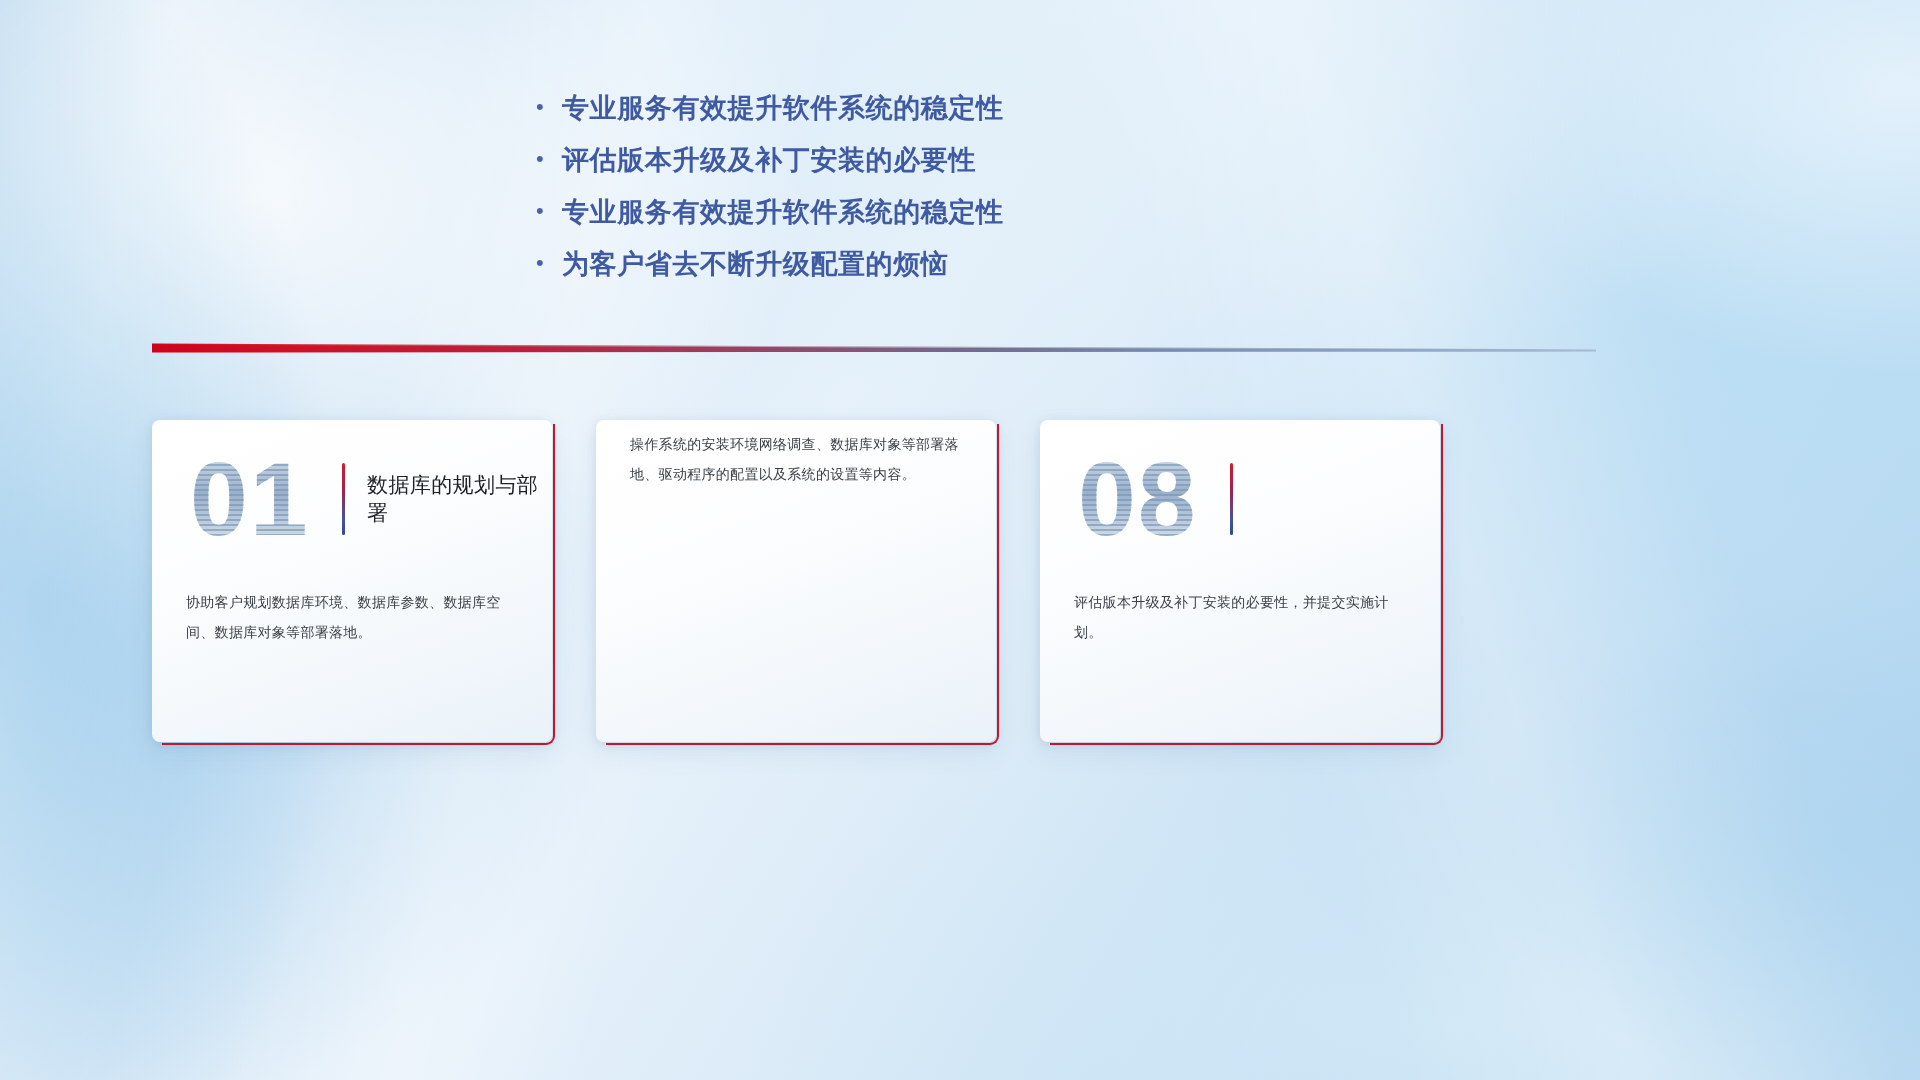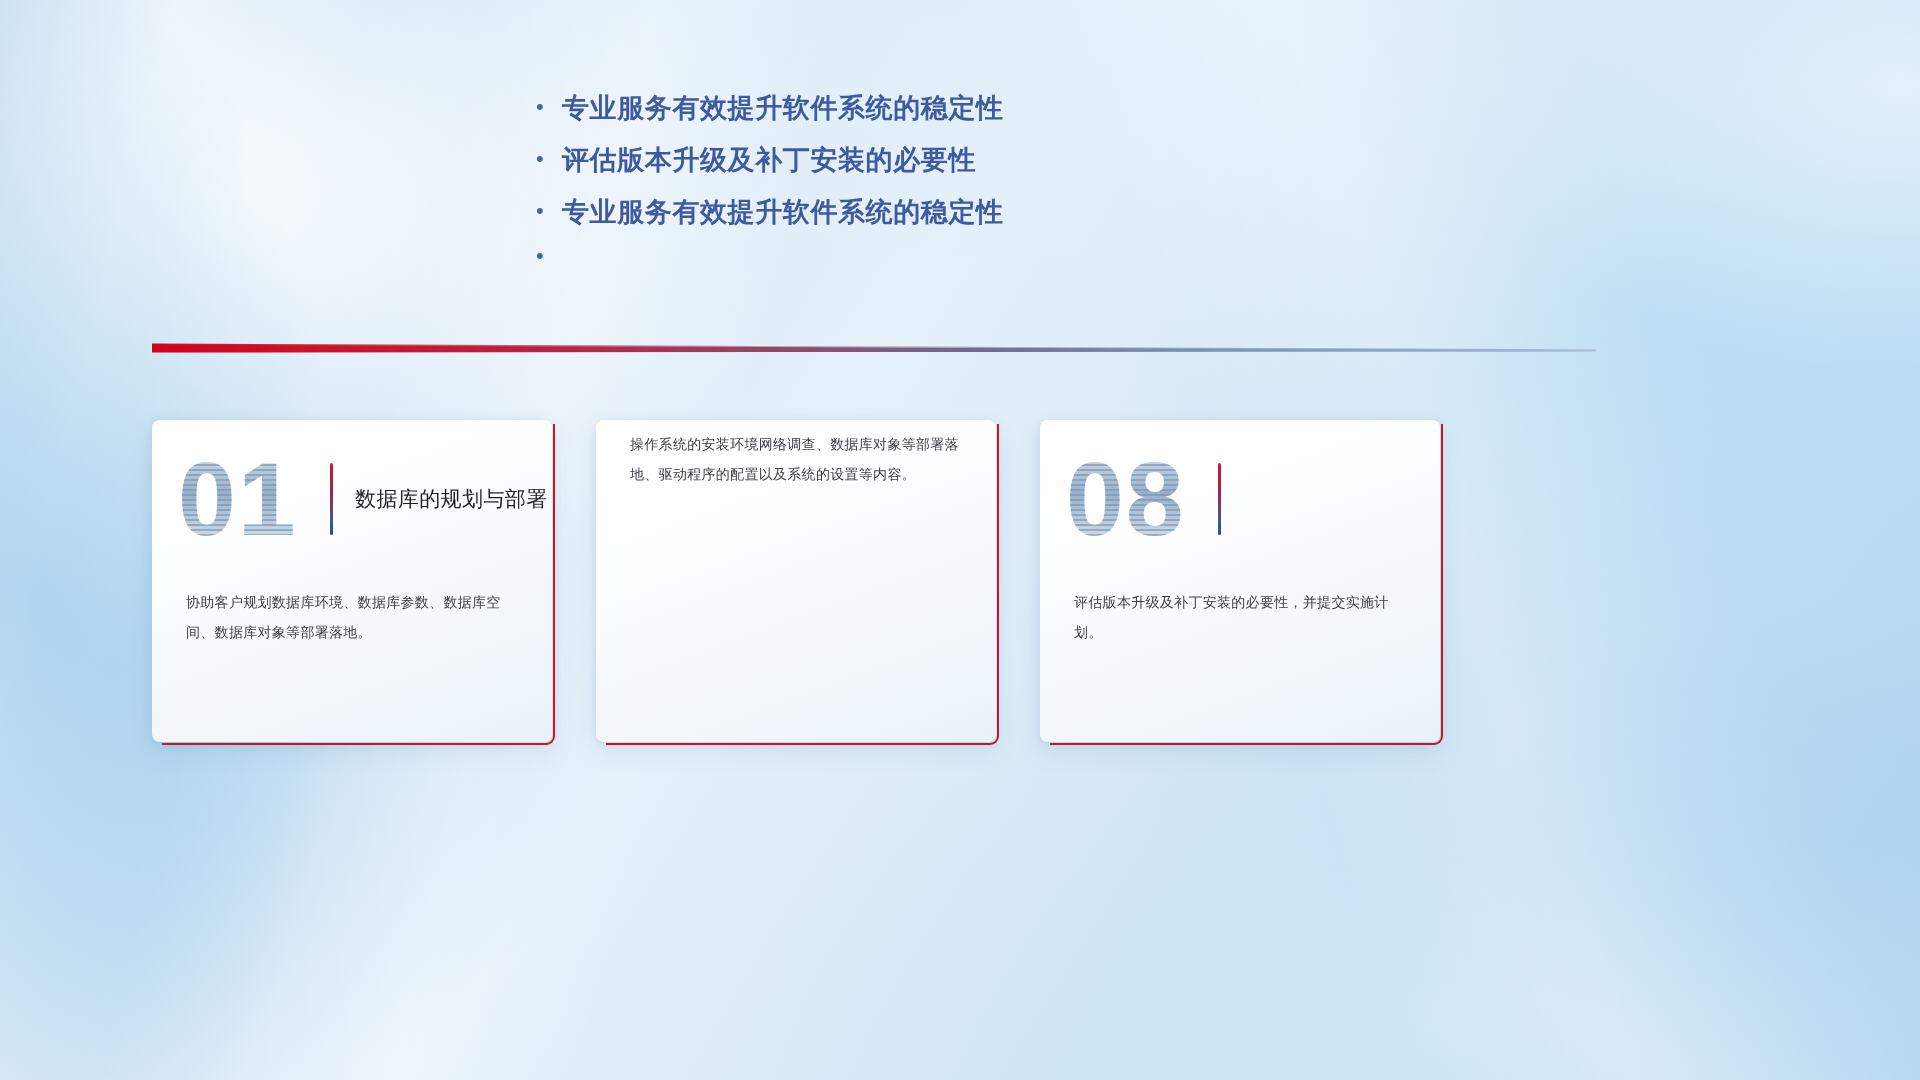--- a/index.html
+++ b/index.html
@@ -154,20 +154,21 @@
     background-image:
       repeating-linear-gradient(
         to bottom,
         rgba(118,146,178,0.62) 0px,
         rgba(118,146,178,0.62) 2px,
         rgba(255,255,255,0) 2px,
         rgba(255,255,255,0) 5px
       ),
       linear-gradient(to bottom, rgba(160,180,205,0.35) 0%, rgba(120,150,185,0.75) 45%, rgba(170,190,212,0.30) 100%);
     user-select: none;
+    margin-left: 12px;
   }
   
   .card-sep {
     width: 3px;
     height: 72px;
     flex: 0 0 3px;
     margin: 0 22px 0 2px;
     border-radius: 2px;
     background: linear-gradient(to bottom, #cf1b31 0%, #a02448 38%, #43559a 78%, #2f4a91 100%);
   }
@@ -205,20 +206,21 @@
       <span class="bullet-text">评估版本升级及补丁安装的必要性</span>
     </div>
 
     <div class="bullet-row">
       <span class="bullet-dot">•</span>
       <span class="bullet-text">专业服务有效提升软件系统的稳定性</span>
     </div>
 
     <div class="bullet-row">
       <span class="bullet-dot">•</span>
+      <span class="bullet-text">为客户省去不断升级配置的烦恼</span>
     </div>
 
   </div>
 
   <div id="divider">
     <svg width="1444" height="22" viewBox="0 0 1444 22" preserveAspectRatio="none">
       <defs>
         <linearGradient id="divGrad" x1="0" y1="0" x2="1" y2="0">
           <stop offset="0%" stop-color="#d0021b"></stop>
           <stop offset="10%" stop-color="#cc1226"></stop>

